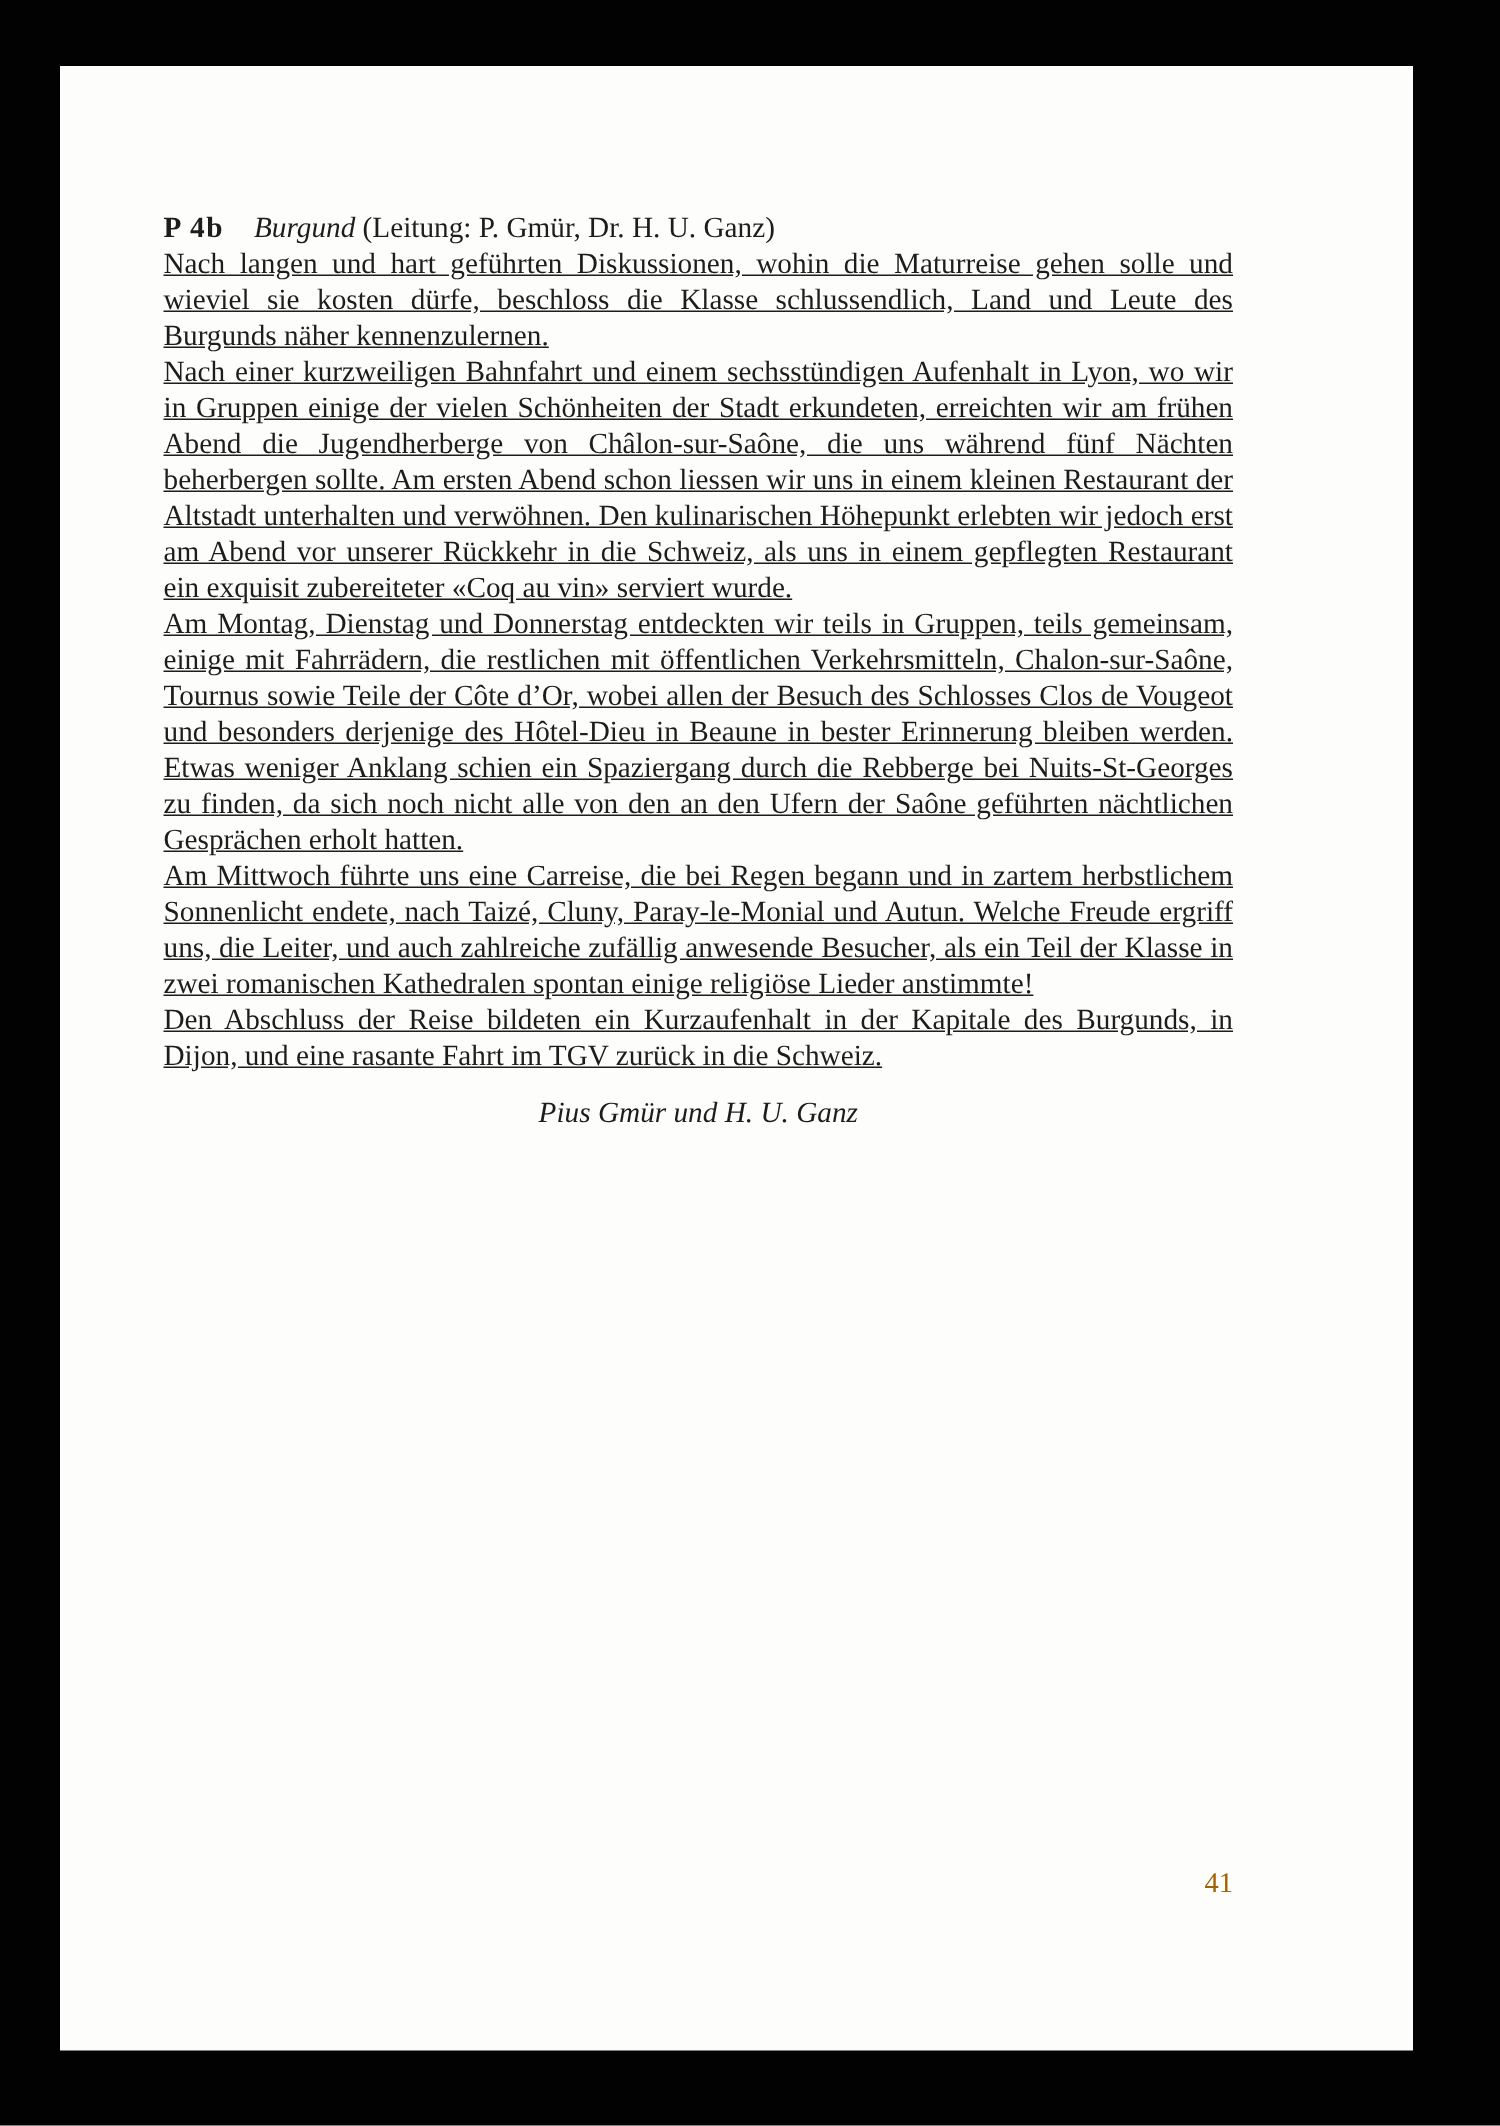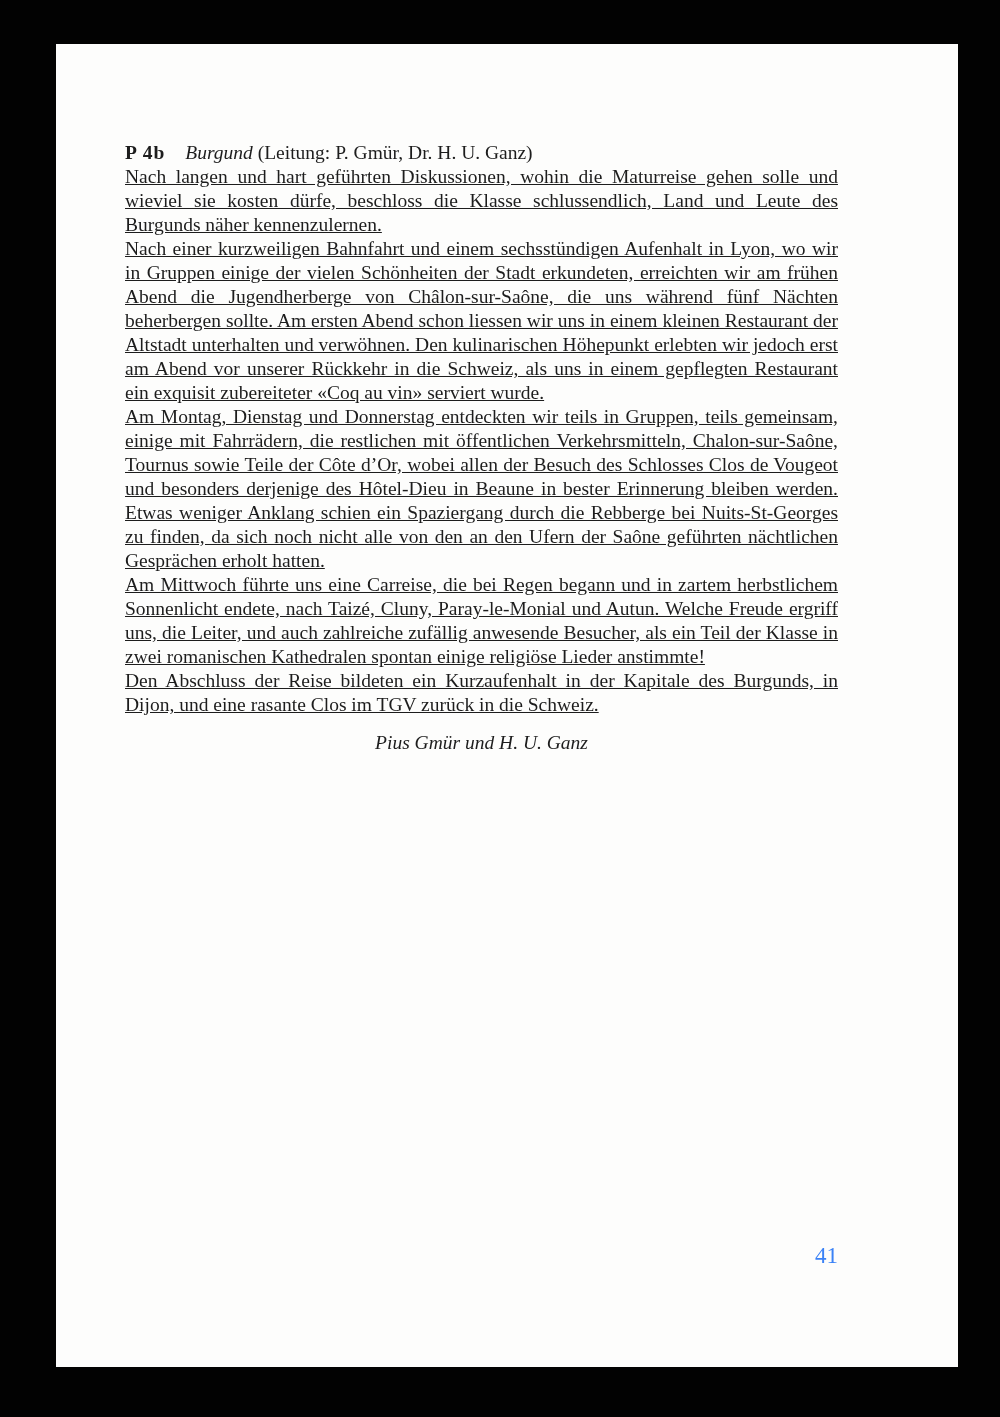--- a/index.html
+++ b/index.html
@@ -9,21 +9,21 @@
   body {
     width: 1000px;
     height: 1417px;
     background: #020202;
     position: relative;
     overflow: hidden;
     font-family: "Liberation Serif", "DejaVu Serif", serif;
   }
   .page {
     position: absolute;
-    left: 56px;
+    left: 40px;
     top: 44px;
     width: 902px;
     height: 1323px;
     background: #fdfdfc;
   }
   .content {
     position: absolute;
     left: 69px;
     top: 97px;
     width: 713px;
@@ -52,35 +52,35 @@
   }
   .signature {
     margin: 14px 0 0 0;
     text-align: center;
     font-style: italic;
   }
   .page-number {
     position: absolute;
     top: 1201px;
     right: 120px;
-    color: #3b82f6;
-    font-size: 23px;
+    color: #a16207;
+    font-size: 19px;
     line-height: 22px;
   }
 </style>
 </head>
 <body>
 
 <div class="page">
   <div class="content">
     <p class="heading-line"><span class="section-code">P 4b</span><span class="section-title">Burgund</span><span> </span><span>(Leitung: P. Gmür, Dr. H. U. Ganz)</span></p>
 
     <p class="body-par">Nach langen und hart geführten Diskussionen, wohin die Maturreise gehen solle und wieviel sie kosten dürfe, beschloss die Klasse schlussendlich, Land und Leute des Burgunds näher kennenzulernen.</p>
     <p class="body-par">Nach einer kurzweiligen Bahnfahrt und einem sechsstündigen Aufenhalt in Lyon, wo wir in Gruppen einige der vielen Schönheiten der Stadt erkundeten, erreichten wir am frühen Abend die Jugendherberge von Châlon-sur-Saône, die uns während fünf Nächten beherbergen sollte. Am ersten Abend schon liessen wir uns in einem kleinen Restaurant der Altstadt unterhalten und verwöhnen. Den kulinarischen Höhepunkt erlebten wir jedoch erst am Abend vor unserer Rückkehr in die Schweiz, als uns in einem gepflegten Restaurant ein exquisit zubereiteter «Coq au vin» serviert wurde.</p>
     <p class="body-par">Am Montag, Dienstag und Donnerstag entdeckten wir teils in Gruppen, teils gemeinsam, einige mit Fahrrädern, die restlichen mit öffentlichen Verkehrsmitteln, Chalon-sur-Saône, Tournus sowie Teile der Côte d’Or, wobei allen der Besuch des Schlosses Clos de Vougeot und besonders derjenige des Hôtel-Dieu in Beaune in bester Erinnerung bleiben werden. Etwas weniger Anklang schien ein Spaziergang durch die Rebberge bei Nuits-St-Georges zu finden, da sich noch nicht alle von den an den Ufern der Saône geführten nächtlichen Gesprächen erholt hatten.</p>
     <p class="body-par">Am Mittwoch führte uns eine Carreise, die bei Regen begann und in zartem herbstlichem Sonnenlicht endete, nach Taizé, Cluny, Paray-le-Monial und Autun. Welche Freude ergriff uns, die Leiter, und auch zahlreiche zufällig anwesende Besucher, als ein Teil der Klasse in zwei romanischen Kathedralen spontan einige religiöse Lieder anstimmte!</p>
-    <p class="body-par">Den Abschluss der Reise bildeten ein Kurzaufenhalt in der Kapitale des Burgunds, in Dijon, und eine rasante Clos im TGV zurück in die Schweiz.</p>
+    <p class="body-par">Den Abschluss der Reise bildeten ein Kurzaufenhalt in der Kapitale des Burgunds, in Dijon, und eine rasante Fahrt im TGV zurück in die Schweiz.</p>
 
     <p class="signature">Pius Gmür und H. U. Ganz</p>
   </div>
 
   <div class="page-number">41</div>
 </div>
 
 </body></html>

